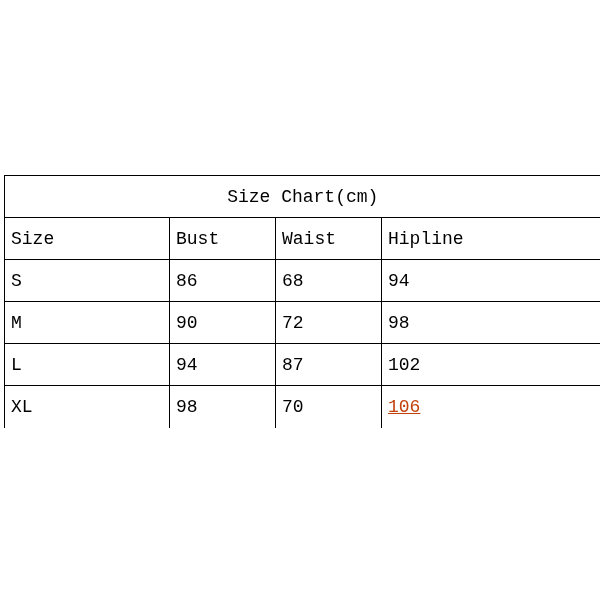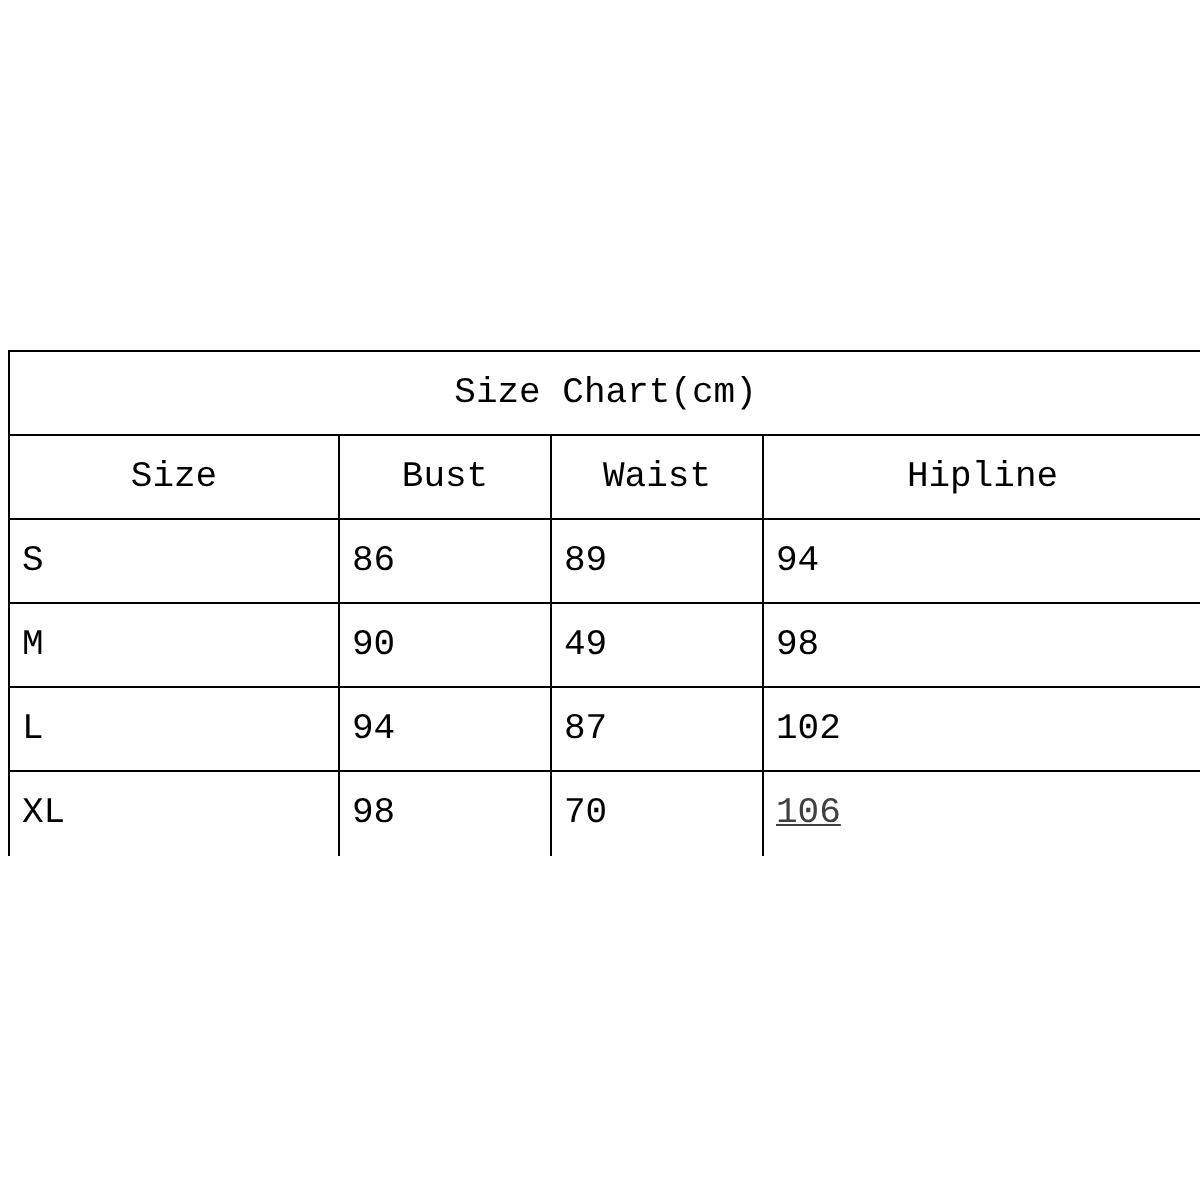--- a/index.html
+++ b/index.html
@@ -34,29 +34,29 @@
     
     col.c-size  { width: 165px; }
     col.c-bust  { width: 106px; }
     col.c-waist { width: 106px; }
     col.c-hip   { width: 219px; }
     .title-row th {
       text-align: center;
       border-bottom: 1px solid #000;
     }
     .header-row th {
-      text-align: center;
+      text-align: left;
     }
     td.size-cell { text-align: left; }
     td.num-cell  { text-align: left; }
     
     tr.last-row td { border-bottom: none; }
     
     .link-val {
-      color: #404040;
+      color: #c2410c;
       text-decoration: underline;
     }
     
     th:last-child, td:last-child { border-right: none; }
     
   </style>
 </head>
 <body>
 
 <div class="table-wrapper">
@@ -75,27 +75,27 @@
         <th>Size</th>
         <th>Bust</th>
         <th>Waist</th>
         <th>Hipline</th>
       </tr>
     </thead>
     <tbody>
       <tr>
         <td class="size-cell">S</td>
         <td class="num-cell">86</td>
-        <td class="num-cell">89</td>
+        <td class="num-cell">68</td>
         <td class="num-cell">94</td>
       </tr>
       <tr>
         <td class="size-cell">M</td>
         <td class="num-cell">90</td>
-        <td class="num-cell">49</td>
+        <td class="num-cell">72</td>
         <td class="num-cell">98</td>
       </tr>
       <tr>
         <td class="size-cell">L</td>
         <td class="num-cell">94</td>
         <td class="num-cell">87</td>
         <td class="num-cell">102</td>
       </tr>
       <tr class="last-row">
         <td class="size-cell">XL</td>

